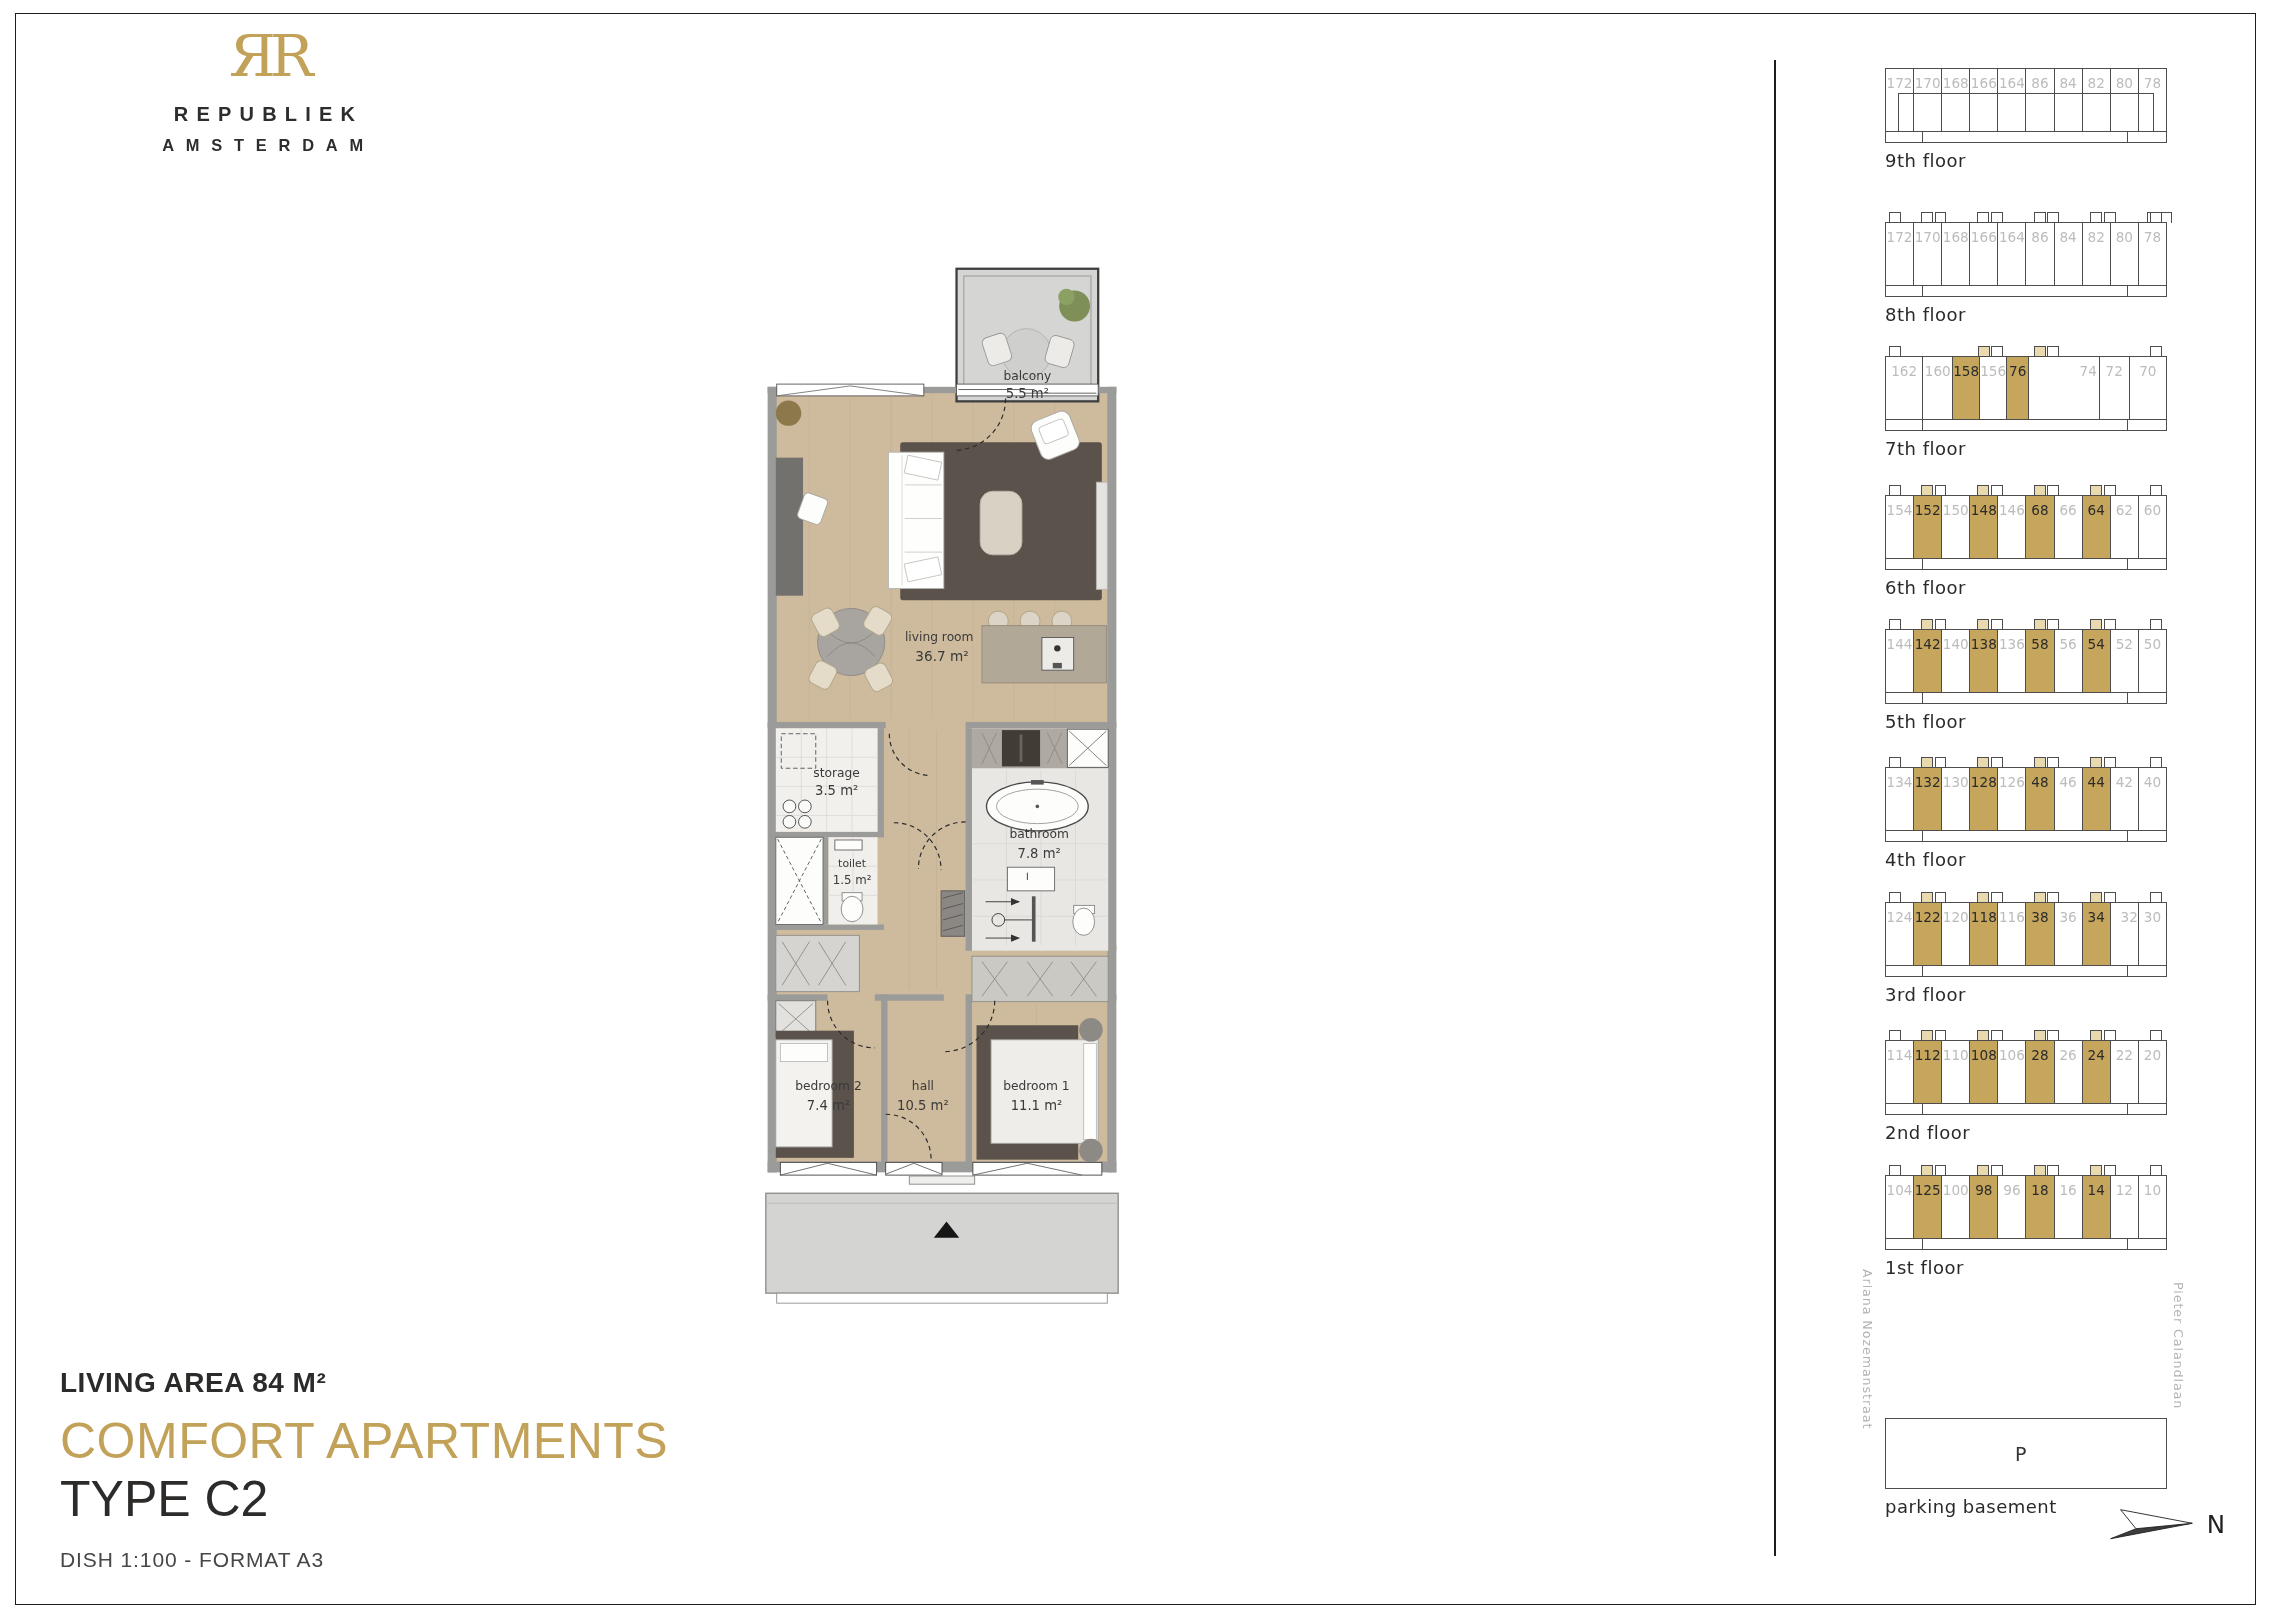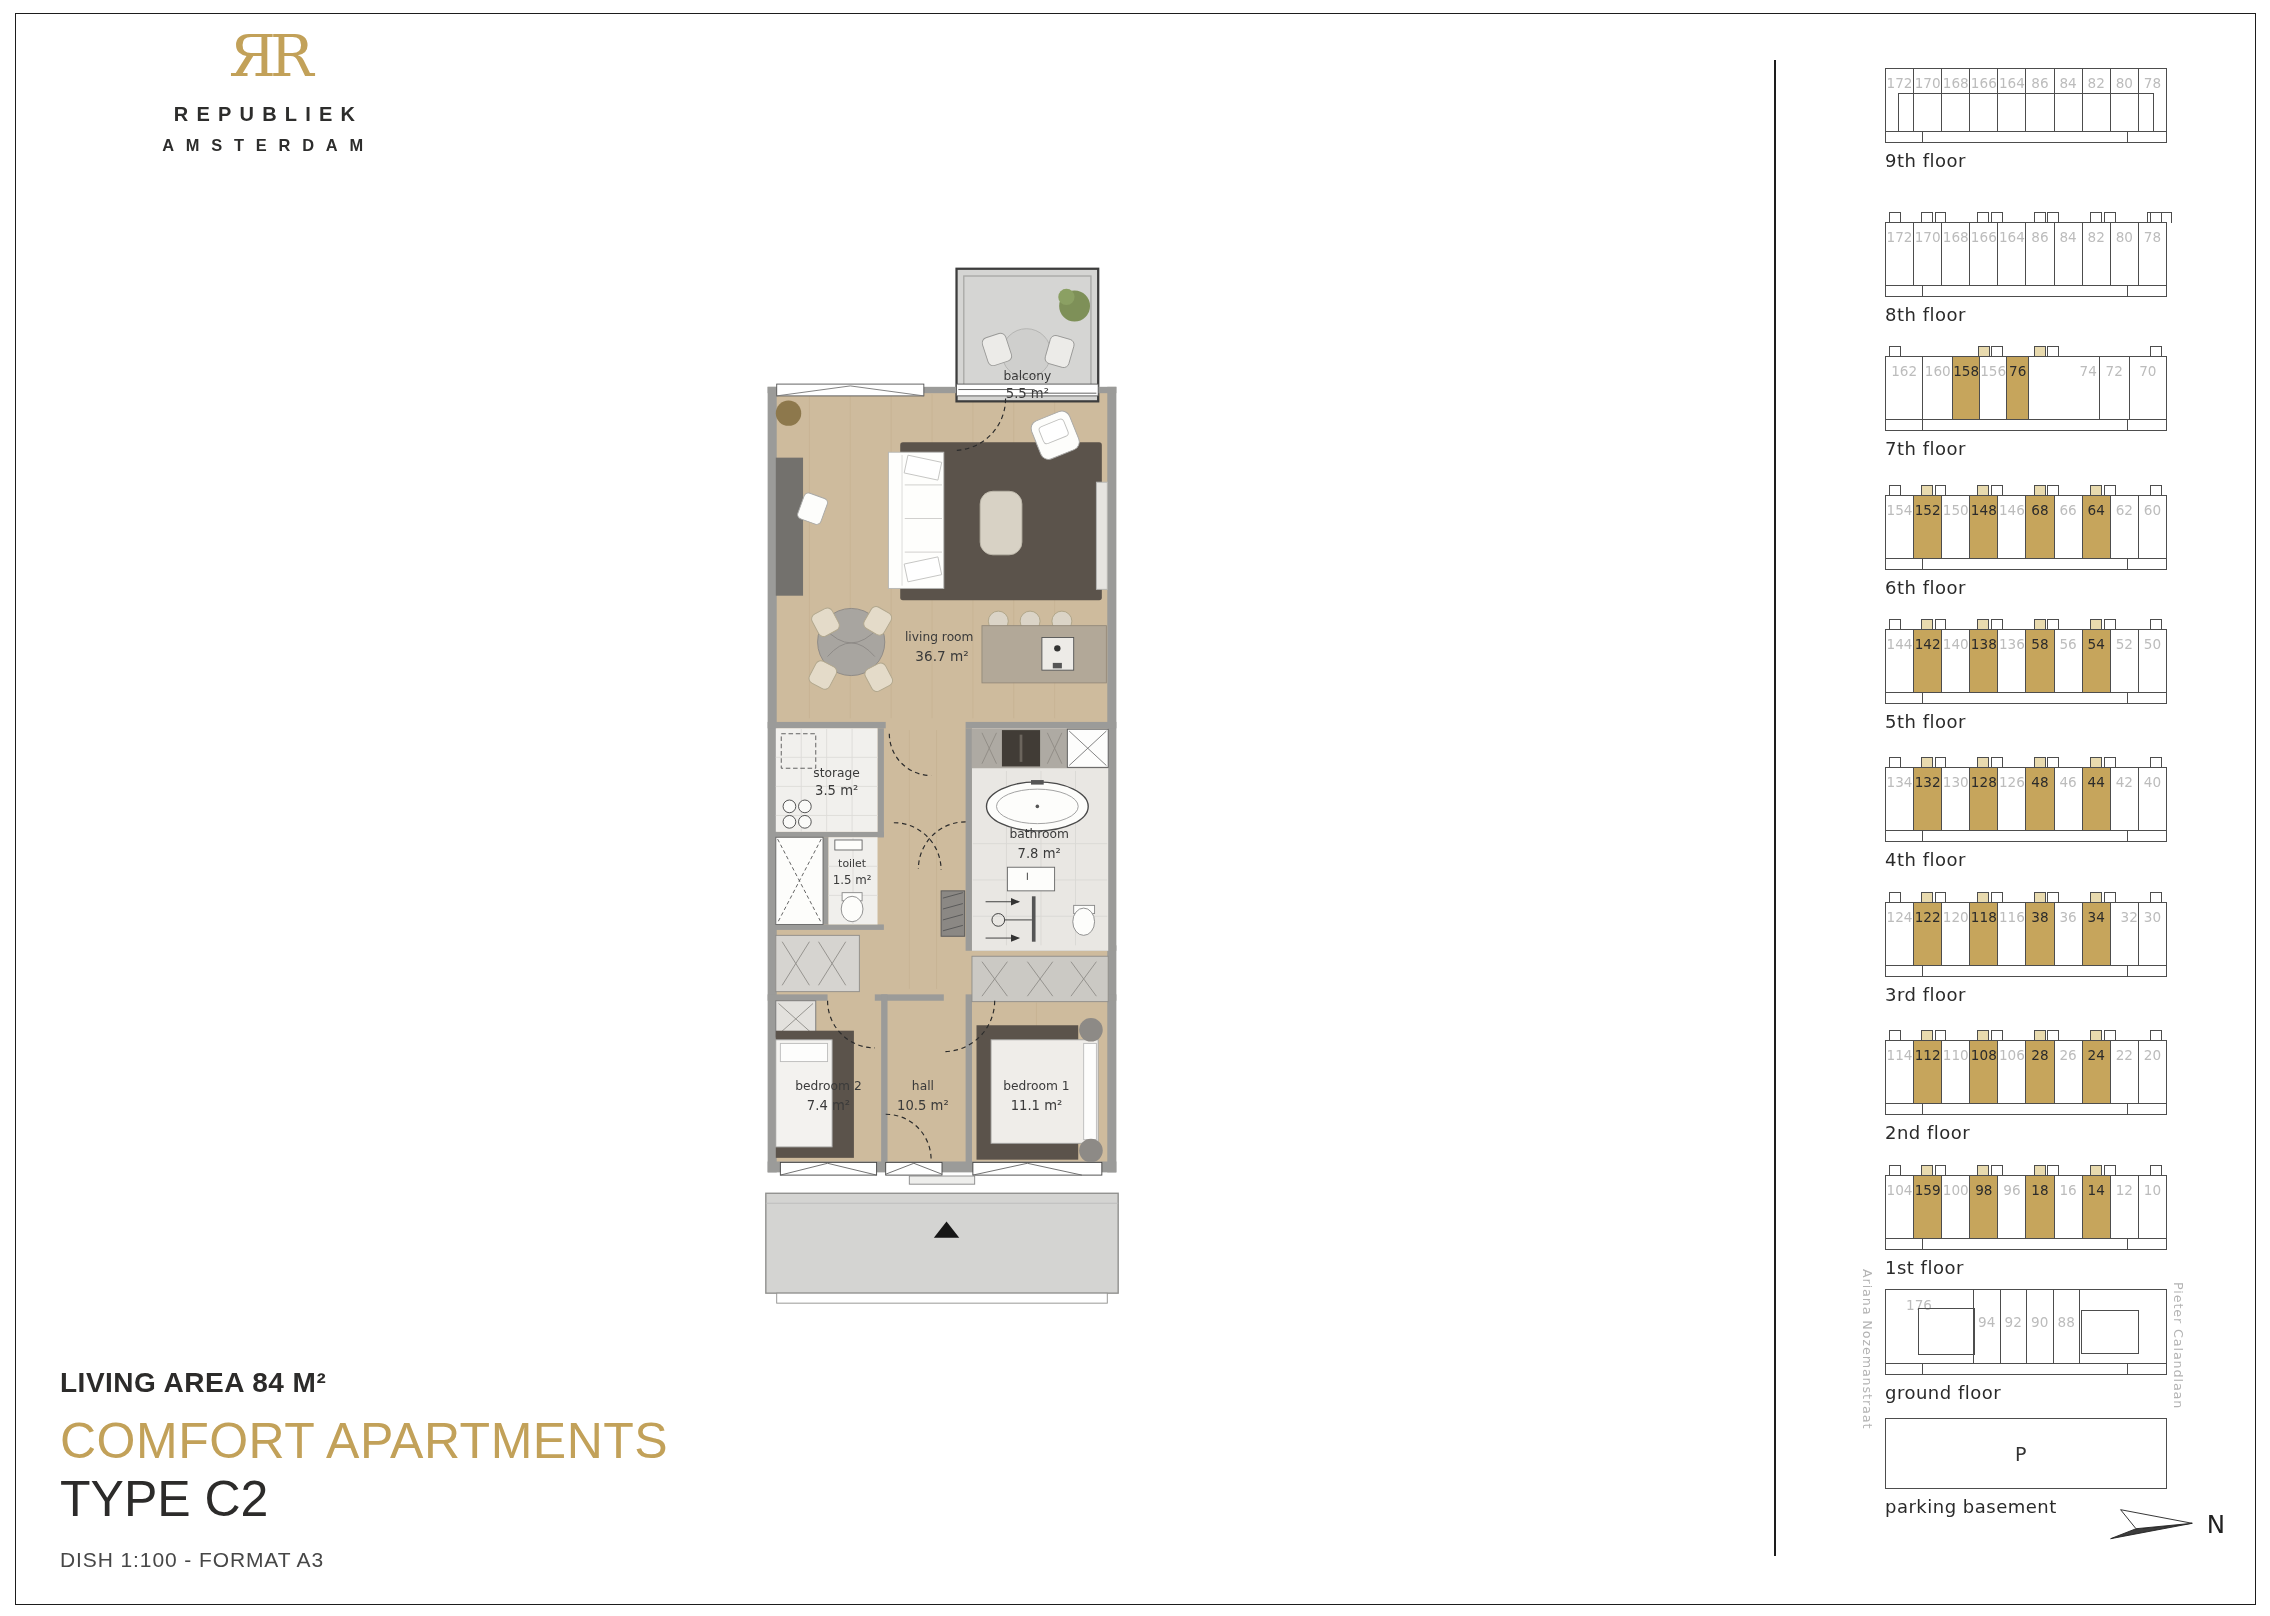--- a/index.html
+++ b/index.html
@@ -556,50 +556,34 @@
           <div class="bump gold" style="left: 52.8%;"></div>
           <div class="bump" style="left: 57.6%;"></div>
           <div class="bump gold" style="left: 72.8%;"></div>
           <div class="bump" style="left: 77.6%;"></div>
           <div class="bump" style="left: 1.5%;"></div>
           <div class="bump" style="left: 94%;"></div>
         </div>
         <div class="fbox">
           <div class="cells">
             <div class="cell" style="flex-grow: 1;">104</div>
-            <div class="cell hl" style="flex-grow: 1;">159</div>
+            <div class="cell hl" style="flex-grow: 1;">125</div>
             <div class="cell" style="flex-grow: 1;">100</div>
             <div class="cell hl" style="flex-grow: 1;">98</div>
             <div class="cell" style="flex-grow: 1;">96</div>
             <div class="cell hl" style="flex-grow: 1;">18</div>
             <div class="cell" style="flex-grow: 1;">16</div>
             <div class="cell hl" style="flex-grow: 1;">14</div>
             <div class="cell" style="flex-grow: 1;">12</div>
             <div class="cell" style="flex-grow: 1;">10</div>
           </div>
         </div>
         <div class="band"></div>
         <div class="floor-label">1st floor</div>
       </div>
-      <div class="floor ground" style="top: 1278px;">
-        <div class="bumps"></div>
-        <div class="fbox">
-          <div class="g176">176</div>
-          <div class="g-cells">
-            <div class="gcell">94</div>
-            <div class="gcell">92</div>
-            <div class="gcell">90</div>
-            <div class="gcell">88</div>
-          </div>
-          <div class="g-inner-left"></div>
-          <div class="g-inner-right"></div>
-        </div>
-        <div class="band"></div>
-        <div class="floor-label">ground floor</div>
-      </div>
       <div class="floor parking" style="top: 1407px;">
         <div class="bumps"></div>
         <div class="fbox">
           <div class="p-label">P</div>
         </div>
         <div class="floor-label">parking basement</div>
       </div>
     </div>
 
   <div class="street street-left">Ariana Nozemanstraat</div>

